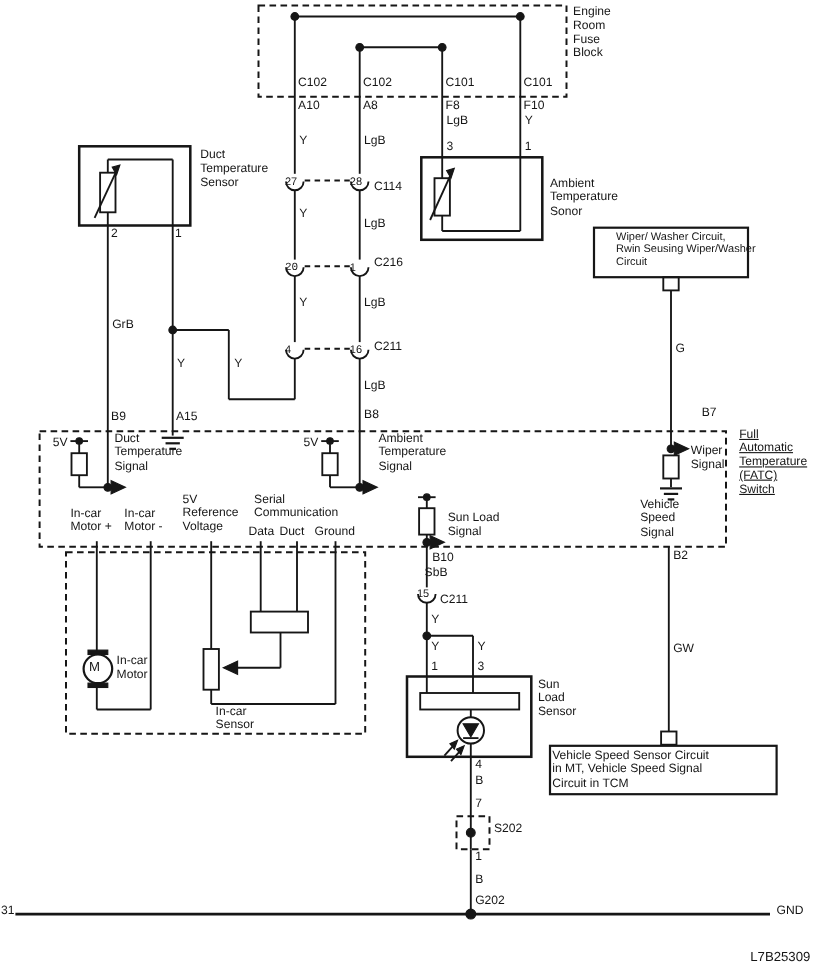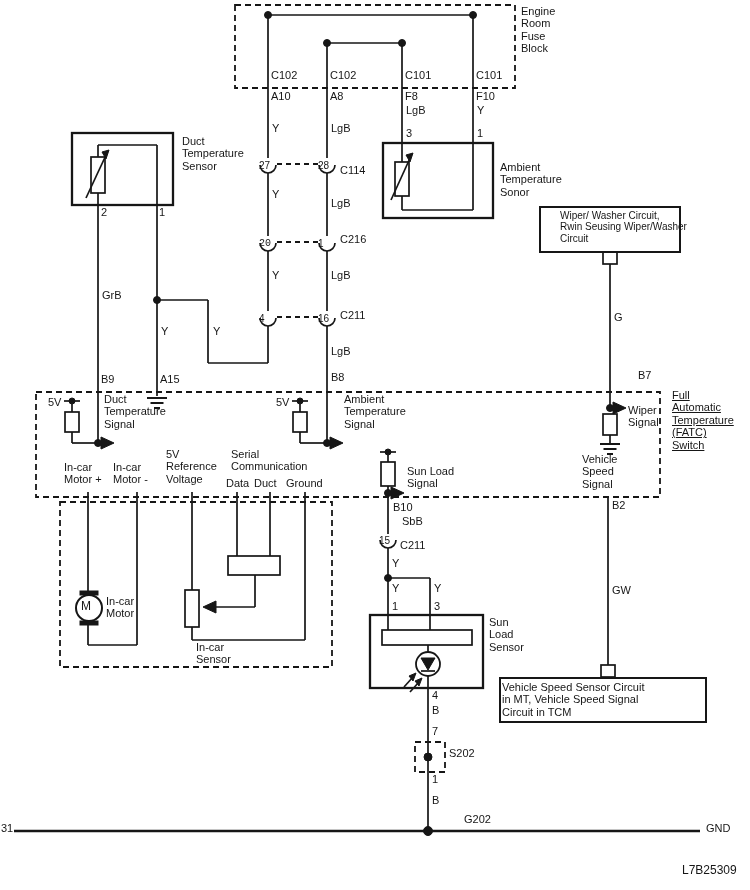--- a/index.html
+++ b/index.html
@@ -228,21 +228,21 @@
       <div class="lbl ctr" style="left: 166px; top: 448px; width: 56px;">5V
 Reference
 Voltage</div>
       <div class="lbl ctr" style="left: 231px; top: 448px; width: 78px;">Serial
 Communication</div>
       <div class="lbl" style="left: 226px; top: 477px;">Data</div>
       <div class="lbl" style="left: 254px; top: 477px;">Duct</div>
       <div class="lbl" style="left: 286px; top: 477px;">Ground</div>
       <div class="lbl" style="left: 393px; top: 501px;">B10</div>
       <div class="lbl" style="left: 612px; top: 499px;">B2</div>
-      <div class="lbl" style="left: 402px; top: 515px;">SbB</div>
+      <div class="lbl" style="left: 386px; top: 515px;">SbB</div>
       <div class="lbl ctr" style="left: 379px; top: 535px; width: 18px; font-size: 10px;">15</div>
       <div class="lbl" style="left: 400px; top: 539px;">C211</div>
       <div class="lbl" style="left: 392px; top: 557px;">Y</div>
       <div class="lbl" style="left: 392px; top: 582px;">Y</div>
       <div class="lbl" style="left: 434px; top: 582px;">Y</div>
       <div class="lbl" style="left: 392px; top: 600px;">1</div>
       <div class="lbl" style="left: 434px; top: 600px;">3</div>
       <div class="lbl ctr" style="left: 81px; top: 600px; width: 16px; font-size: 12px;">M</div>
       <div class="lbl" style="left: 106px; top: 595px;">In-car
 Motor</div>
@@ -254,18 +254,18 @@
       <div class="lbl" style="left: 432px; top: 689px;">4</div>
       <div class="lbl" style="left: 612px; top: 584px;">GW</div>
       <div class="lbl ctr" style="left: 502px; top: 681px; width: 202px;">Vehicle Speed Sensor Circuit
 in MT, Vehicle Speed Signal
 Circuit in TCM</div>
       <div class="lbl" style="left: 432px; top: 704px;">B</div>
       <div class="lbl" style="left: 432px; top: 725px;">7</div>
       <div class="lbl" style="left: 449px; top: 747px;">S202</div>
       <div class="lbl" style="left: 432px; top: 773px;">1</div>
       <div class="lbl" style="left: 432px; top: 794px;">B</div>
-      <div class="lbl" style="left: 432px; top: 813px; margin-left: 32px;">G202</div>
+      <div class="lbl" style="left: 432px; top: 813px;">G202</div>
       <div class="lbl" style="left: 1px; top: 822px;">31</div>
       <div class="lbl" style="left: 706px; top: 822px;">GND</div>
       <div class="lbl" style="left: 682px; top: 864px; font-size: 12px;">L7B25309</div>
     </div>
 </div>
 
 </body></html>

